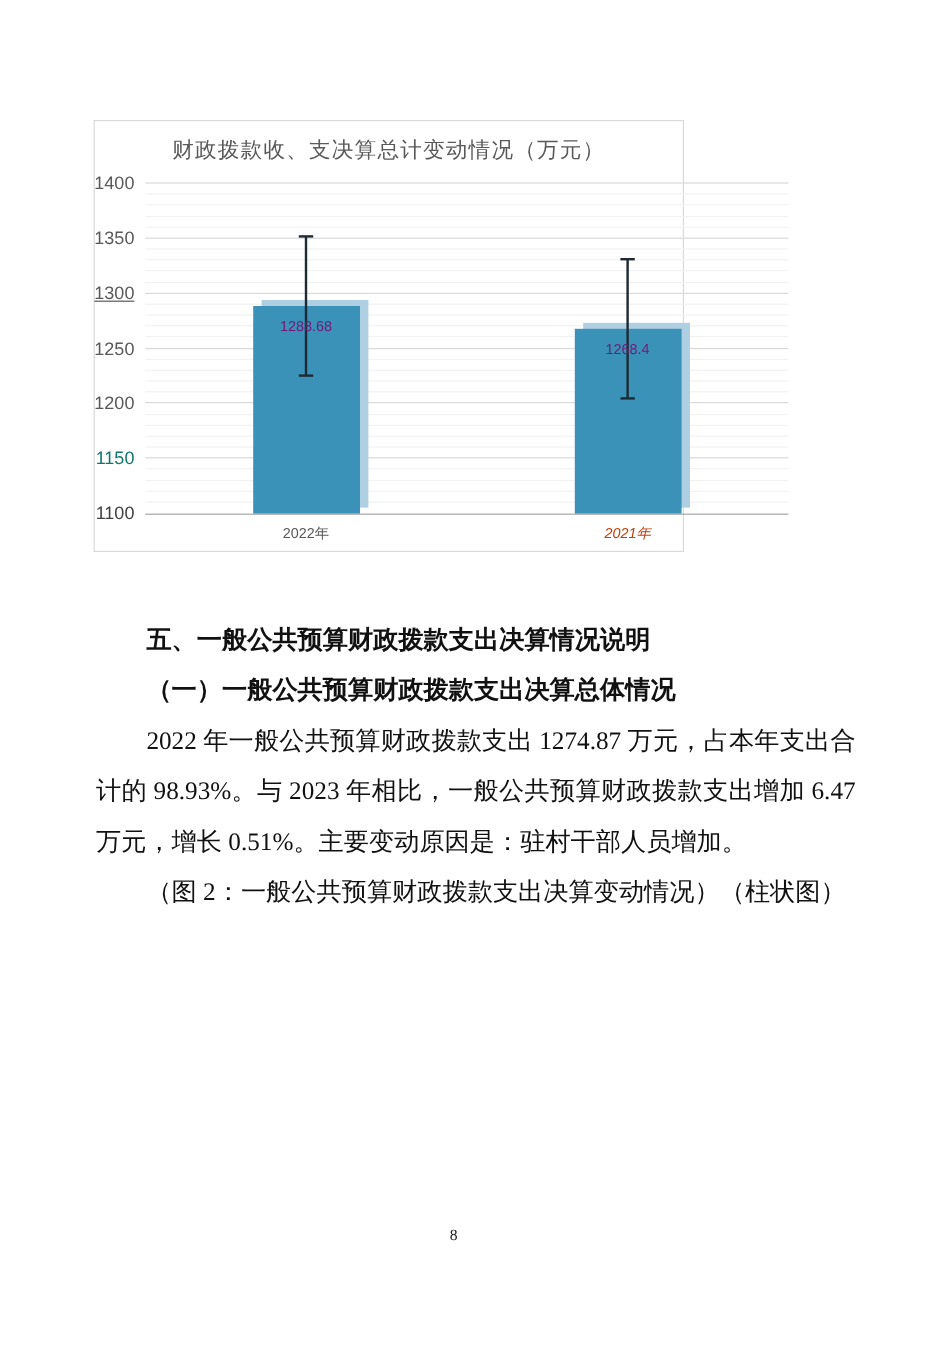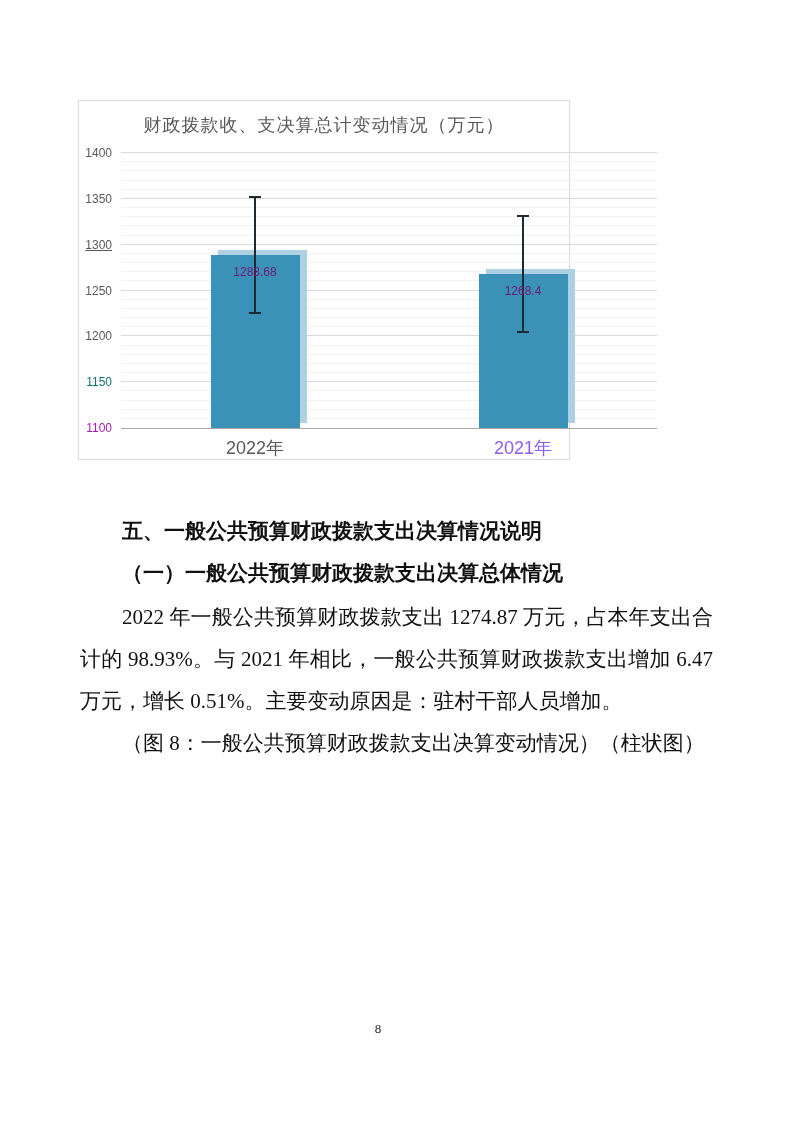--- a/index.html
+++ b/index.html
@@ -31,46 +31,45 @@
     position:absolute; left:42px; top:52px;
     width:536px; height:275px;
   }
   .grid { position:absolute; left:0; right:0; height:1px; }
   .grid.major { background:#d9d9d9; }
   .grid.minor { background:#f2f2f2; }
   .axis-line { position:absolute; left:0; right:0; bottom:-1px; height:1px; background:#a6a6a6; }
   .ytick {
     position:absolute; right:calc(100% + 9px);
     transform:translateY(50%);
-    font-size:12px; color:#595959; white-space:nowrap;
+    font-size:15px; color:#595959; white-space:nowrap;
   }
   .xtick {
     position:absolute; top:calc(100% + 8px);
     transform:translateX(-50%);
-    font-size:18px; color:#595959; white-space:nowrap;
+    font-size:12px; color:#595959; white-space:nowrap;
   }
   .bar-shadow { position:absolute; }
   .bar { position:absolute; bottom:0; }
   .bar-label {
     position:absolute; text-align:center;
     font-size:12px; color:#701a75; white-space:nowrap;
   }
   .err-line { position:absolute; width:2px; background:#1e2a33; }
   .err-cap  { position:absolute; width:12px; height:2px; background:#1e2a33; }
 
   
   .content {
     position:absolute; left:80px; top:512px; width:633px;
     font-size:21px; line-height:42px;
   }
   .heading, .subheading {
     font-weight:bold;
     text-indent:42px;
     white-space:nowrap;
-    font-family:Liberation Mono, monospace;
   }
   .para {
     text-indent:42px;
     text-align:justify;
   }
   .caption { text-indent:42px; }
 
   .page-number {
     position:absolute; top:1021px; left:0; width:756px;
     text-align:center;
@@ -104,21 +103,21 @@
         <div class="grid minor" style="bottom: 60%;"></div>
         <div class="grid minor" style="bottom: 63.3333%;"></div>
         <div class="grid minor" style="bottom: 70%;"></div>
         <div class="grid minor" style="bottom: 73.3333%;"></div>
         <div class="grid minor" style="bottom: 76.6667%;"></div>
         <div class="grid minor" style="bottom: 80%;"></div>
         <div class="grid minor" style="bottom: 86.6667%;"></div>
         <div class="grid minor" style="bottom: 90%;"></div>
         <div class="grid minor" style="bottom: 93.3333%;"></div>
         <div class="grid minor" style="bottom: 96.6667%;"></div>
-        <div class="ytick" style="bottom: 0%; color: #a21caf; text-align: right;">1100</div>
+        <div class="ytick" style="bottom: 0%; color: #404040; text-align: right;">1100</div>
         <div class="grid major" style="bottom: 16.6667%;"></div>
         <div class="ytick" style="bottom: 16.6667%; color: #0f766e;">1150</div>
         <div class="grid major" style="bottom: 33.3333%;"></div>
         <div class="ytick" style="bottom: 33.3333%; color: rgb(89, 89, 89);">1200</div>
         <div class="grid major" style="bottom: 50%;"></div>
         <div class="ytick" style="bottom: 50%; color: rgb(89, 89, 89);">1250</div>
         <div class="grid major" style="bottom: 66.6667%;"></div>
         <div class="ytick" style="bottom: 66.6667%; color: rgb(89, 89, 89); text-decoration: underline;">1300</div>
         <div class="grid major" style="bottom: 83.3333%;"></div>
         <div class="ytick" style="bottom: 83.3333%; color: rgb(89, 89, 89); margin-top: 44px;">1350</div>
@@ -130,26 +129,26 @@
         <div class="err-cap" style="left: calc(25% - 6px); bottom: calc(84% - 1px); background: rgb(30, 42, 51);"></div>
         <div class="err-cap" style="left: calc(25% - 6px); bottom: calc(41.6667% - 1px); background: rgb(30, 42, 51);"></div>
         <div class="bar-label" style="left: calc(25% - 44.5px); width: 89px; top: calc(37.1067% + 10px);">1288.68</div>
         <div class="xtick" style="left: 25%; color: rgb(89, 89, 89);">2022年</div>
         <div class="bar-shadow" style="left: calc(75% - 37.5px); width: 89px; bottom: 5px; height: 56.1333%; background: rgb(174, 208, 226);"></div>
         <div class="bar" style="left: calc(75% - 44.5px); width: 89px; height: 56.1333%; background: rgb(58, 146, 184);"></div>
         <div class="err-line" style="left: calc(75% - 1px); bottom: 35%; height: 42%; background: rgb(30, 42, 51);"></div>
         <div class="err-cap" style="left: calc(75% - 6px); bottom: calc(77% - 1px); background: rgb(30, 42, 51);"></div>
         <div class="err-cap" style="left: calc(75% - 6px); bottom: calc(35% - 1px); background: rgb(30, 42, 51);"></div>
         <div class="bar-label" style="left: calc(75% - 44.5px); width: 89px; top: calc(43.8667% + 10px);">1268.4</div>
-        <div class="xtick" style="left: 75%; color: #8b5cf6;">2021年</div>
+        <div class="xtick" style="left: 75%; color: #c2410c; font-style: italic;">2021年</div>
       </div>
   </div>
 
   <div class="content">
     <div class="heading">五、一般公共预算财政拨款支出决算情况说明</div>
     <div class="subheading">（一）一般公共预算财政拨款支出决算总体情况</div>
-    <div class="para">2022 年一般公共预算财政拨款支出 1274.87 万元，占本年支出合计的 98.93%。与 2021 年相比，一般公共预算财政拨款支出增加 6.47 万元，增长 0.51%。主要变动原因是：驻村干部人员增加。</div>
-    <div class="caption">（图 8：一般公共预算财政拨款支出决算变动情况）（柱状图）</div>
+    <div class="para">2022 年一般公共预算财政拨款支出 1274.87 万元，占本年支出合计的 98.93%。与 2023 年相比，一般公共预算财政拨款支出增加 6.47 万元，增长 0.51%。主要变动原因是：驻村干部人员增加。</div>
+    <div class="caption">（图 2：一般公共预算财政拨款支出决算变动情况）（柱状图）</div>
   </div>
 
   <div class="page-number">8</div>
 
 </div>
 
 </body></html>

